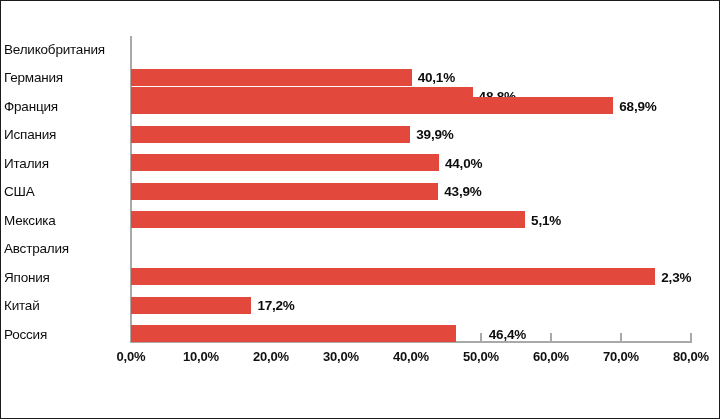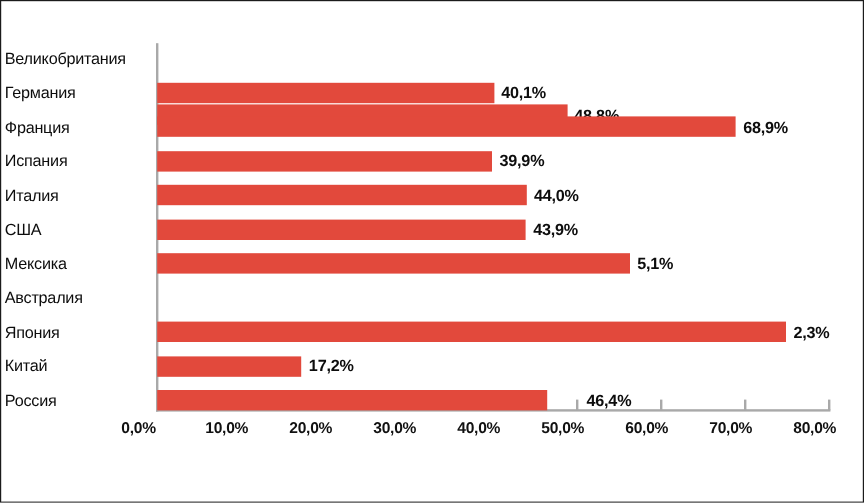--- a/index.html
+++ b/index.html
@@ -56,20 +56,21 @@
     height: 8px;
     background: #a9a9a9;
   }
 
   .ticklabel {
     position: absolute;
     top: 348px;
     font-size: 13px;
     font-weight: bold;
     color: #111111;
+    text-align: center;
     width: 60px;
     letter-spacing: -0.2px;
     white-space: nowrap;
   }
 
   
   .row {
     position: absolute;
     left: 0;
     height: 17px;

